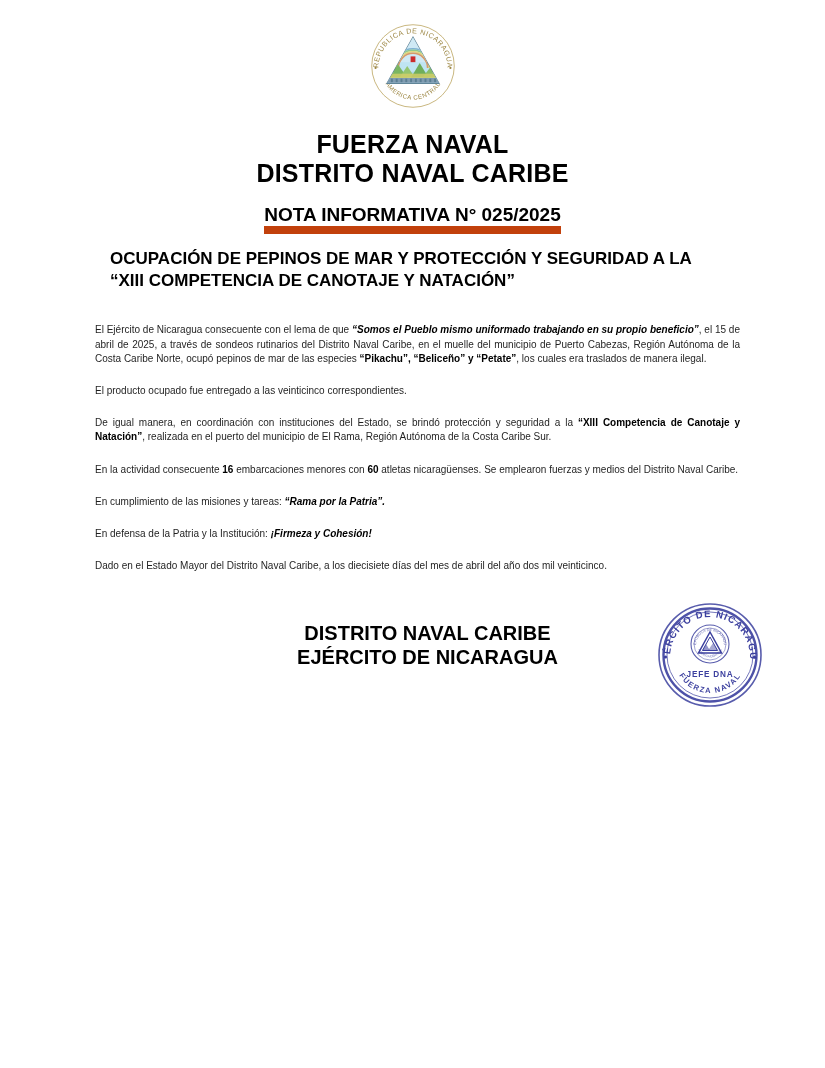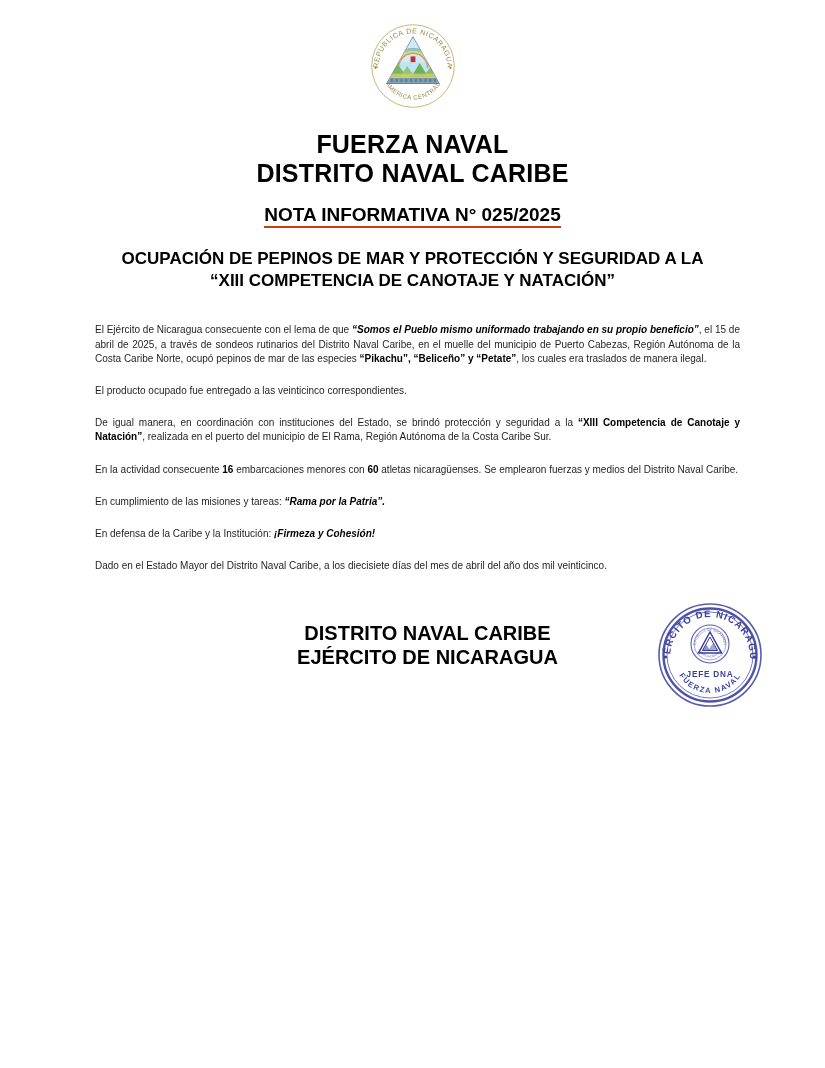--- a/index.html
+++ b/index.html
@@ -51,31 +51,32 @@
     display: block;
   }
   .doc-number {
     text-align: center;
     font-weight: bold;
     font-size: 19px;
     margin-top: 16px;
     color: #000;
   }
   .doc-number span {
-    border-bottom: 2px solid #c2410c;
+    border-bottom: 8px solid #c2410c;
     padding-bottom: 1px;
   }
   .subject {
-    text-align: center;
+    text-align: left;
     font-weight: bold;
     font-size: 17px;
     line-height: 1.35;
     margin-top: 22px;
     padding: 0 70px;
     color: #000;
+    margin-left: 40px;
   }
   .subject .sline {
     display: block;
   }
 
   
   .body-block {
     margin: 30px 85px 0 95px;
     width: 645px;
   }
@@ -210,21 +211,21 @@
     <p class="para"><span>El Ejército de Nicaragua consecuente con el lema de que </span><span class="bi">“Somos el Pueblo mismo uniformado trabajando en su propio beneficio”</span><span>, el 15 de abril de 2025, a través de sondeos rutinarios del Distrito Naval Caribe, en el muelle del municipio de Puerto Cabezas, Región Autónoma de la Costa Caribe Norte, ocupó pepinos de mar de las especies </span><b>“Pikachu”, “Beliceño” y “Petate”</b><span>, los cuales era traslados de manera ilegal.</span></p>
 
     <p class="para"><span>El producto ocupado fue entregado a las veinticinco correspondientes.</span></p>
 
     <p class="para"><span>De igual manera, en coordinación con instituciones del Estado, se brindó protección y seguridad a la </span><b>“XIII Competencia de Canotaje y Natación”</b><span>, realizada en el puerto del municipio de El Rama, Región Autónoma de la Costa Caribe Sur.</span></p>
 
     <p class="para"><span>En la actividad consecuente </span><b>16</b><span> embarcaciones menores con </span><b>60</b><span> atletas nicaragüenses. Se emplearon fuerzas y medios del Distrito Naval Caribe.</span></p>
 
     <p class="para"><span>En cumplimiento de las misiones y tareas: </span><span class="bi">“Rama por la Patria”.</span></p>
 
-    <p class="para"><span>En defensa de la Caribe y la Institución: </span><span class="bi">¡Firmeza y Cohesión!</span></p>
+    <p class="para"><span>En defensa de la Patria y la Institución: </span><span class="bi">¡Firmeza y Cohesión!</span></p>
 
     <p class="para"><span>Dado en el Estado Mayor del Distrito Naval Caribe, a los diecisiete días del mes de abril del año dos mil veinticinco.</span></p>
 
     <div class="sign-area">
       <div class="sign-block">
         <span class="sline">DISTRITO NAVAL CARIBE</span>
         <span class="sline">EJÉRCITO DE NICARAGUA</span>
       </div>
 
       <div class="stamp">

